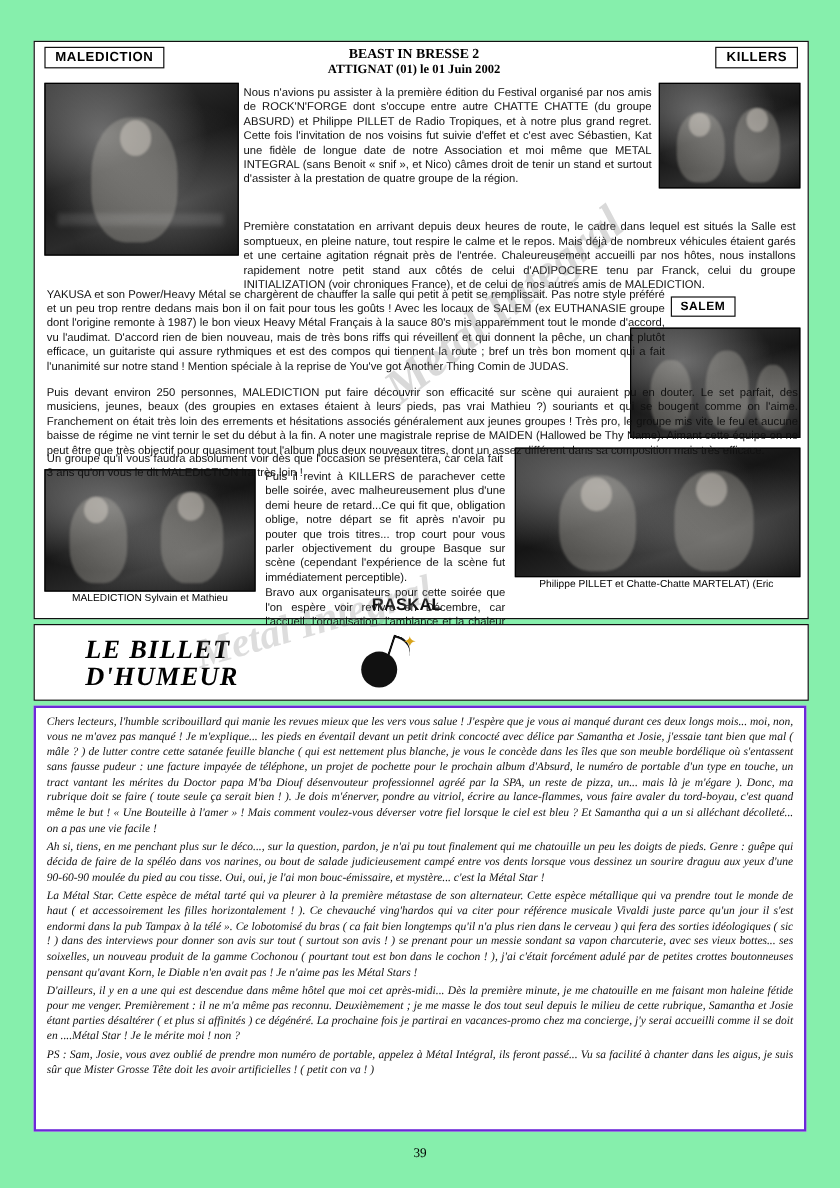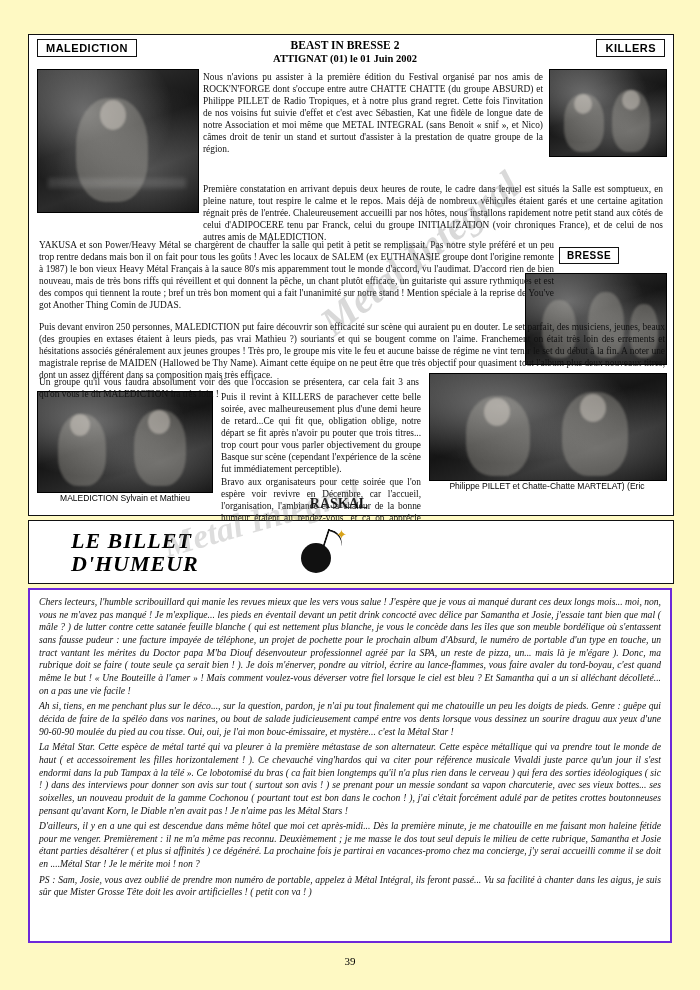--- a/index.html
+++ b/index.html
@@ -13,21 +13,21 @@
     font-family: "Liberation Serif", serif;
     position: relative;
     overflow: hidden;
     color: #000;
   }
   .page {
     position: absolute;
     left: 0; top: 0;
     width: 700px;
     height: 990px;
-    background: #fef9c3;
+    background: #86efac;
   }
   
   .article-frame {
     position: absolute;
     left: 28px; top: 34px;
     width: 644px; height: 480px;
     border: 1px solid #111;
     background: #fff;
   }
   .banner {
@@ -117,21 +117,21 @@
     background: #fff;
     font-family: "Liberation Sans", sans-serif;
     font-size: 10px;
     font-weight: bold;
     padding: 2px 7px;
     letter-spacing: .5px;
   }
   
   .col {
     position: absolute;
-    font-family: Liberation Serif, serif;
+    font-family: Liberation Sans, sans-serif;
     font-size: 9.4px;
     line-height: 1.28;
     text-align: justify;
     color: #111;
   }
   .col p { margin: 0 0 1px 0; }
   
   .billet-frame {
     position: absolute;
     left: 28px; top: 520px;
@@ -257,21 +257,21 @@
     </div>
 
     <div class="photo" style="left:520px; top:34px; width:116px; height:86px;">
       <div class="grain"></div>
       <div class="fig" style="left:14px; top:24px; width:40px; height:58px;"></div>
       <div class="fig" style="left:62px; top:20px; width:38px; height:62px;"></div>
       <div class="fig2" style="left:24px; top:24px; width:18px; height:20px;"></div>
       <div class="fig2" style="left:72px; top:20px; width:18px; height:20px;"></div>
     </div>
 
-    <div class="label-box" style="left:530px; top:212px;">BRESSE</div>
+    <div class="label-box" style="left:530px; top:212px;">SALEM</div>
     <div class="photo" style="left:496px; top:238px; width:140px; height:90px;">
       <div class="grain"></div>
       <div class="fig" style="left:16px; top:26px; width:34px; height:58px;"></div>
       <div class="fig" style="left:62px; top:18px; width:36px; height:66px;"></div>
       <div class="fig" style="left:104px; top:30px; width:28px; height:54px;"></div>
     </div>
 
     <div class="photo" style="left:8px; top:356px; width:174px; height:100px;">
       <div class="grain"></div>
       <div class="fig" style="left:20px; top:22px; width:48px; height:72px;"></div>

